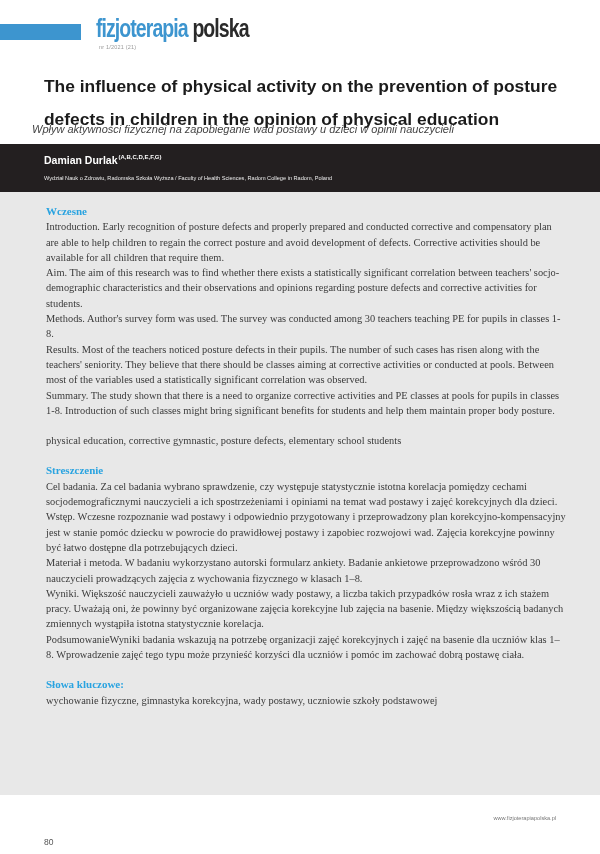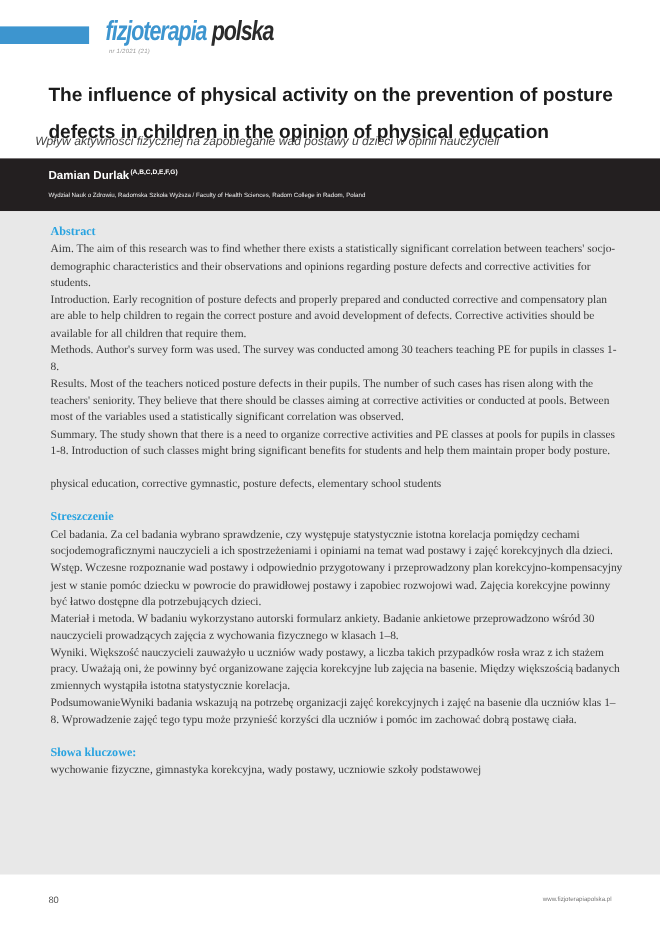--- a/index.html
+++ b/index.html
@@ -14,21 +14,20 @@
       font-family: "Liberation Sans", sans-serif;
     }
 
     
     .masthead {
       position: absolute;
       top: 0;
       left: 0;
       width: 600px;
       height: 60px;
-      font-style: italic;
     }
     .masthead-bar {
       position: absolute;
       left: 0;
       top: 24px;
       width: 81px;
       height: 16px;
       background: #3d95cf;
     }
     .logo {
@@ -140,21 +139,21 @@
       font-size: 11px;
       line-height: 15.3px;
     }
     .para { display: block; }
     .gap { height: 15px; }
 
     
     .page-number {
       position: absolute;
       left: 44px;
-      top: 813px;
+      top: 837px;
       font-family: "Liberation Sans", sans-serif;
       font-size: 8.5px;
       color: #555;
     }
     .site-url {
       position: absolute;
       right: 44px;
       top: 815px;
       font-family: "Liberation Sans", sans-serif;
       font-size: 5.6px;
@@ -177,23 +176,23 @@
 
 <section class="author-band">
   <div class="author-name">
     <span>Damian Durlak</span><sup class="author-sup">(A,B,C,D,E,F,G)</sup>
   </div>
   <div class="affiliation">Wydział Nauk o Zdrowiu, Radomska Szkoła Wyższa / Faculty of Health Sciences, Radom College in Radom, Poland</div>
 </section>
 
 <section class="abstract-panel">
   <div class="abstract-inner">
-    <div class="section-head">Abstract</div>
+    <div class="section-head">Wczesne</div>
+    <span class="para">Introduction. Early recognition of posture defects and properly prepared and conducted corrective and compensatory plan are able to help children to regain the correct posture and avoid development of defects. Corrective activities should be available for all children that require them.</span>
     <span class="para">Aim. The aim of this research was to find whether there exists a statistically significant correlation between teachers' socjo-demographic characteristics and their observations and opinions regarding posture defects and corrective activities for students.</span>
-    <span class="para">Introduction. Early recognition of posture defects and properly prepared and conducted corrective and compensatory plan are able to help children to regain the correct posture and avoid development of defects. Corrective activities should be available for all children that require them.</span>
     <span class="para">Methods. Author's survey form was used. The survey was conducted among 30 teachers teaching PE for pupils in classes 1-8.</span>
     <span class="para">Results. Most of the teachers noticed posture defects in their pupils. The number of such cases has risen along with the teachers' seniority. They believe that there should be classes aiming at corrective activities or conducted at pools. Between most of the variables used a statistically significant correlation was observed.</span>
     <span class="para">Summary. The study shown that there is a need to organize corrective activities and PE classes at pools for pupils in classes 1-8. Introduction of such classes might bring significant benefits for students and help them maintain proper body posture.</span>
 
     <div class="gap"></div>
     <span class="para">physical education, corrective gymnastic, posture defects, elementary school students</span>
 
     <div class="gap"></div>
     <div class="section-head">Streszczenie</div>
     <span class="para">Cel badania. Za cel badania wybrano sprawdzenie, czy występuje statystycznie istotna korelacja pomiędzy cechami socjodemograficznymi nauczycieli a ich spostrzeżeniami i opiniami na temat wad postawy i zajęć korekcyjnych dla dzieci.</span>

